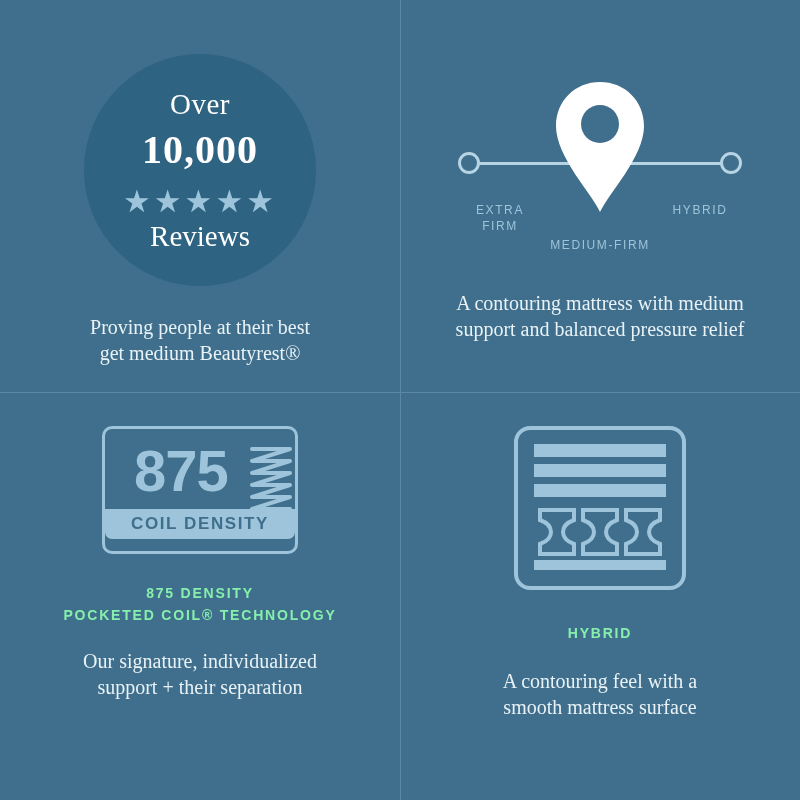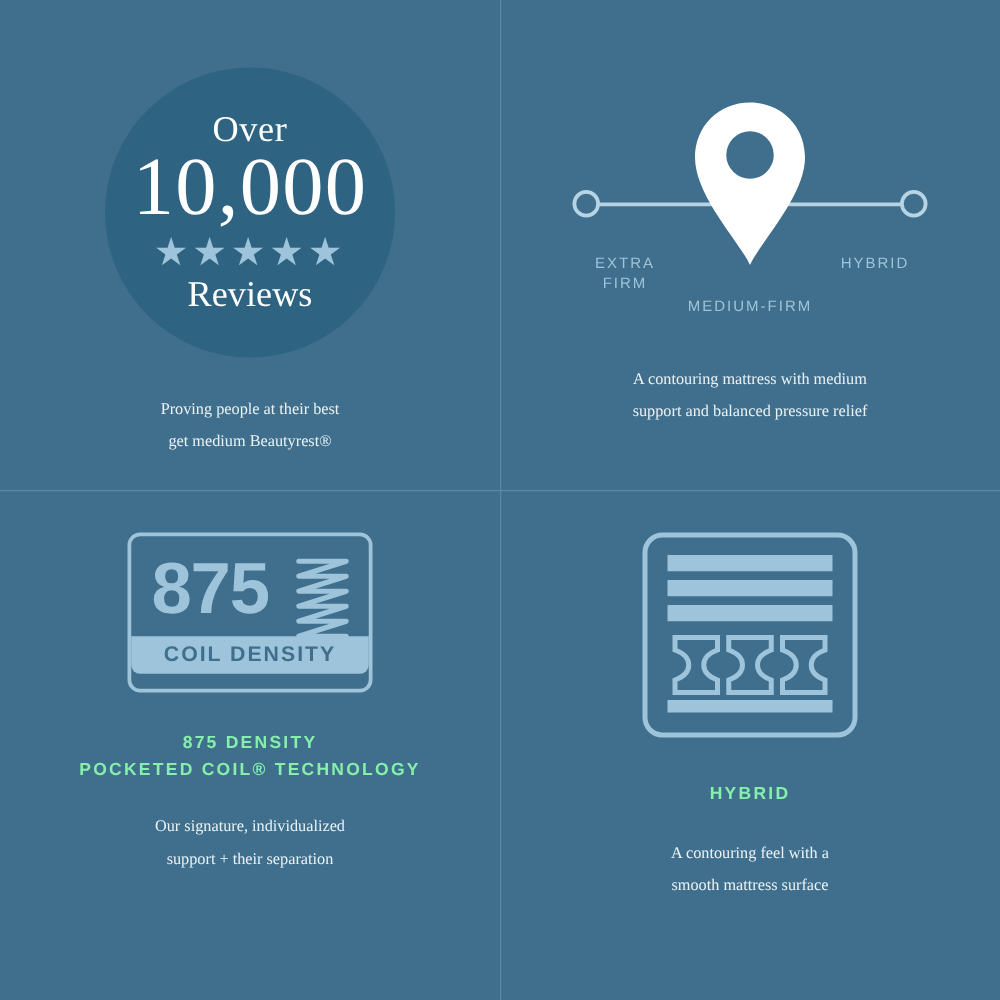--- a/index.html
+++ b/index.html
@@ -41,21 +41,21 @@
     position: relative;
     display: flex;
     flex-direction: column;
     align-items: center;
     justify-content: flex-start;
     box-sizing: border-box;
     padding: 0 26px;
   }
   .caption {
     color: #e9f2f6;
-    font-size: 13px;
+    font-size: 20px;
     line-height: 26px;
     text-align: center;
     font-family: "Liberation Serif", serif;
     max-width: 330px;
   }
 
   
   .cell-reviews { padding-top: 54px; }
   .badge {
     width: 232px;
@@ -68,23 +68,23 @@
     justify-content: center;
     color: #ffffff;
   }
   .badge .over {
     font-size: 29px;
     letter-spacing: 0.5px;
     line-height: 30px;
     margin-bottom: 2px;
   }
   .badge .count {
-    font-size: 66px;
+    font-size: 40px;
     line-height: 58px;
-    font-weight: normal;
+    font-weight: bold;
     letter-spacing: 1px;
   }
   .stars {
     margin: 6px 0 2px 0;
     color: #9dc4da;
     font-size: 31px;
     letter-spacing: 3px;
     line-height: 34px;
   }
   .badge .reviews {
@@ -144,22 +144,22 @@
   .cell-coil { padding-top: 60px; }
   .coil-box {
     position: relative;
     width: 196px;
     height: 128px;
     border: 3px solid #9dc4da;
     border-radius: 10px;
     box-sizing: border-box;
     display: flex;
     align-items: flex-start;
-    justify-content: flex-end;
-    padding: 6px 14px 0 16px;
+    justify-content: flex-start;
+    padding: 6px 14px 0 29px;
     gap: 20px;
   }
   .coil-num {
     color: #9dc4da;
     font-family: "Liberation Sans", sans-serif;
     font-weight: bold;
     font-size: 58px;
     line-height: 72px;
     letter-spacing: -1px;
   }

